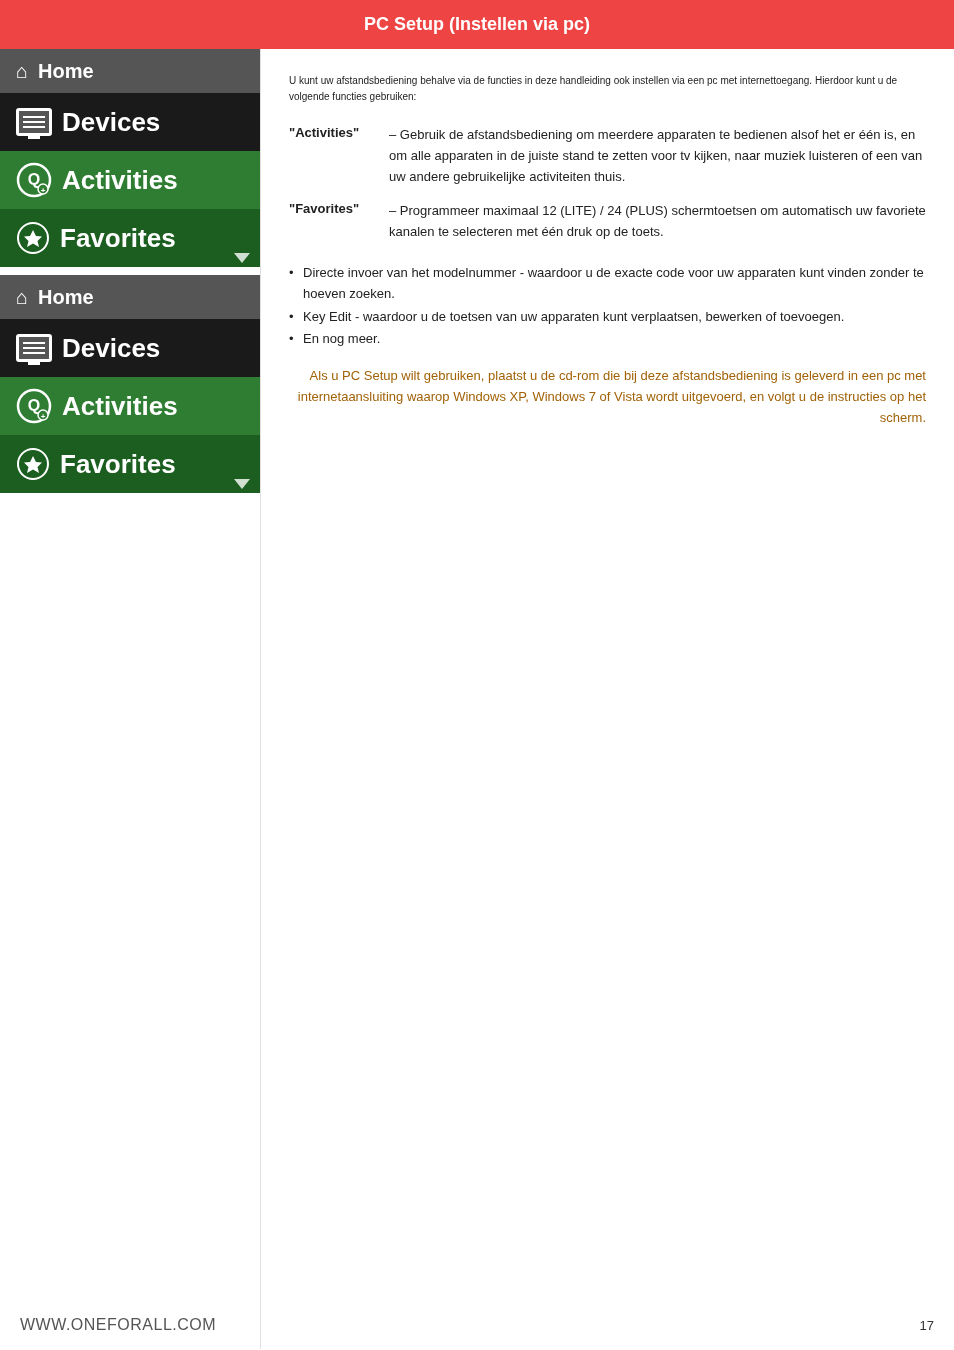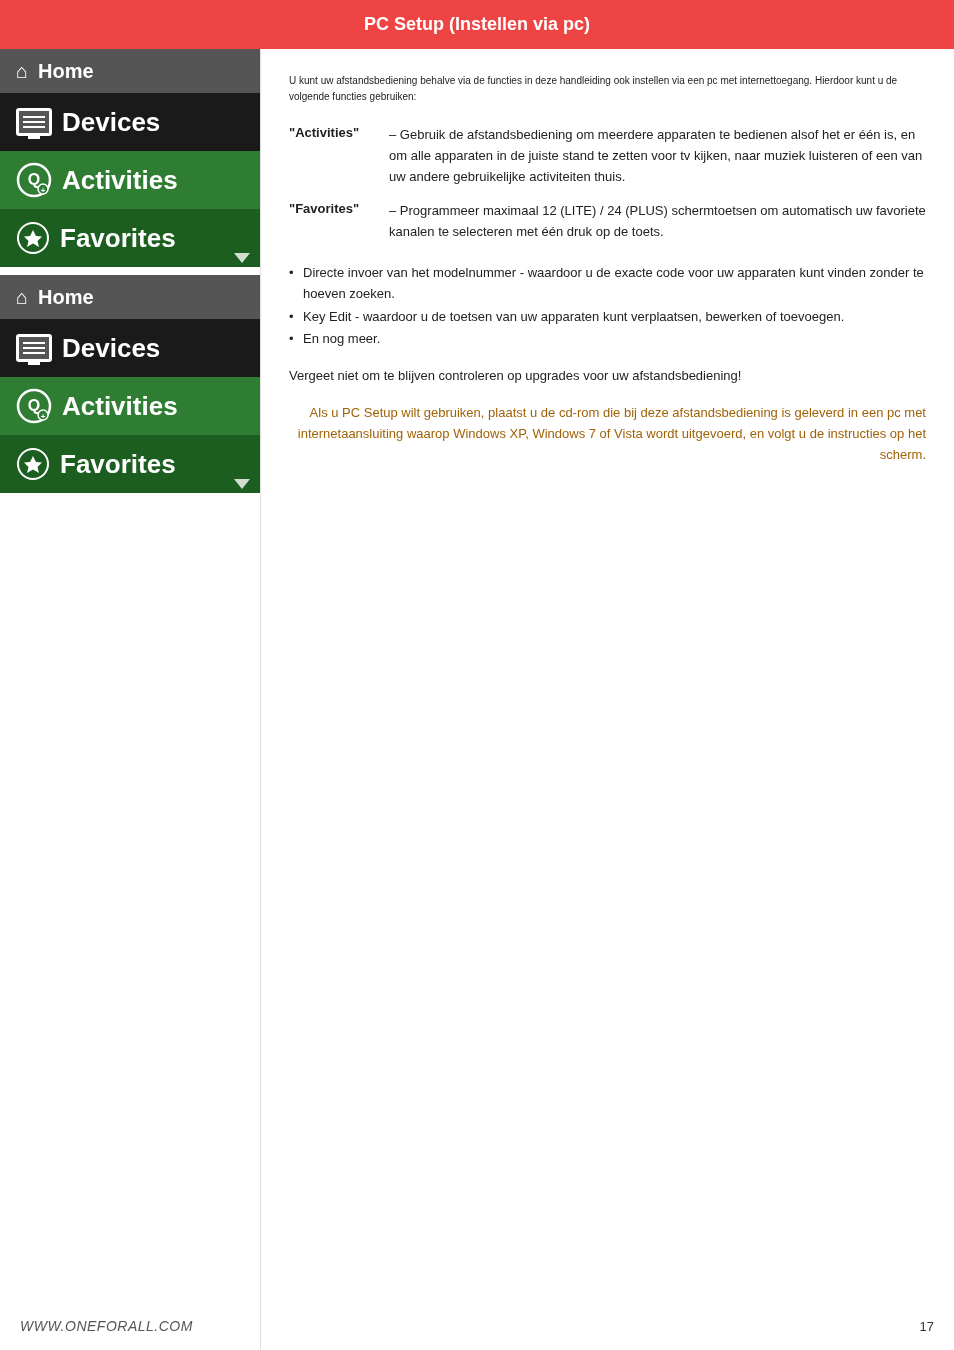--- a/index.html
+++ b/index.html
@@ -241,24 +241,23 @@
       position: absolute;
       bottom: 16px;
       left: 20px;
       right: 20px;
       display: flex;
       justify-content: space-between;
       align-items: center;
     }
 
     .footer-url {
-      font-size: 14px;
+      font-size: 16px;
       color: #555;
       letter-spacing: 0.5px;
-      font-style: italic;
     }
 
     .footer-page {
       font-size: 13px;
       color: #333;
     }
   </style>
 </head>
 <body>
 
@@ -363,21 +362,20 @@
     </div>
 
     <div class="also-available">
       <ul class="bullet-list">
         <li>Directe invoer van het modelnummer - waardoor u de exacte code voor uw apparaten kunt vinden zonder te hoeven zoeken.</li>
         <li>Key Edit - waardoor u de toetsen van uw apparaten kunt verplaatsen, bewerken of toevoegen.</li>
         <li>En nog meer.</li>
       </ul>
     </div>
 
-    <p class="upgrade-note">Vergeet niet om te blijven controleren op upgrades voor uw afstandsbediening!</p>
 
     <p class="pc-setup-note">Als u PC Setup wilt gebruiken, plaatst u de cd-rom die bij deze afstandsbediening is geleverd in een pc met internetaansluiting waarop Windows XP,  Windows 7 of Vista wordt uitgevoerd, en volgt u de instructies op het scherm.</p>
   </div>
 </div>
 
 <div class="page-footer">
   <span class="footer-url">WWW.ONEFORALL.COM</span>
   <span class="footer-page">17</span>
 </div>
 

